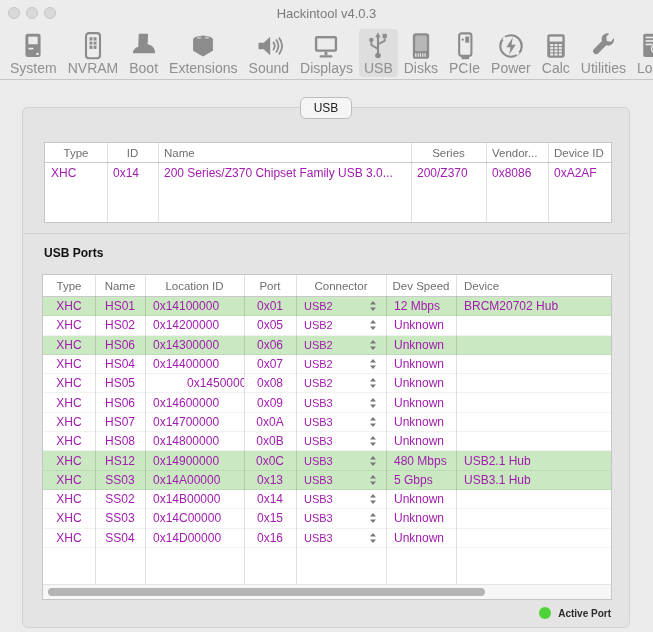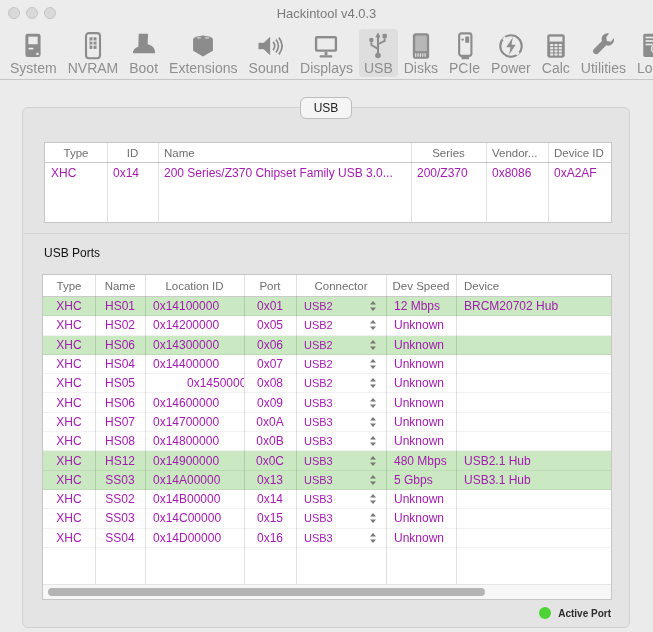--- a/index.html
+++ b/index.html
@@ -23,21 +23,21 @@
   .content { position: relative; height: 551px; }
   .groupbox { position: absolute; left: 22px; top: 27px; width: 608px; height: 521px;
     background: #e4e4e4; border: 1px solid #d2d1d1; border-radius: 6px; }
   .tab-btn { position: absolute; top: -11px; left: 50%; transform: translateX(-50%);
     width: 52px; height: 22px; background: #f5f5f5; border: 1px solid #bdbdbd; border-radius: 6px;
     font-size: 12px; color: #222; font-family: inherit; text-align: center; line-height: 19px; }
   
   .ctl-table { position: absolute; left: 21px; top: 34px; width: 568px; height: 81px;
     background: #fff; border: 1px solid #c6c6c6; overflow: hidden; }
   .divider { position: absolute; left: 1px; right: 1px; top: 125px; height: 1px; background: #d2d2d2; }
-  .ports-title { position: absolute; left: 21px; top: 138px; font-size: 12px; font-weight: normal; color: #111; }
+  .ports-title { position: absolute; left: 21px; top: 138px; font-size: 12px; font-weight: bold; color: #111; }
   .ports-table { position: absolute; left: 19px; top: 166px; width: 570px; height: 326px;
     background: #fff; border: 1px solid #c6c6c6; overflow: hidden; }
   .t-header { display: flex; align-items: center; font-size: 11.5px; color: #6e6e6e;
     border-bottom: 1px solid #cacaca; background: #fff; position: relative; z-index: 1; }
   .ctl-table .t-header { height: 20px; }
   .ports-table .t-header { height: 22px; }
   .hcell { white-space: nowrap; overflow: hidden; }
   .t-row { display: flex; align-items: center; font-size: 12px; color: #a21caf; }
   .ctl-table .t-row { height: 20px; }
   .p-row { height: 19.3px; border-bottom: 1px solid rgba(0,0,0,0.055); }

